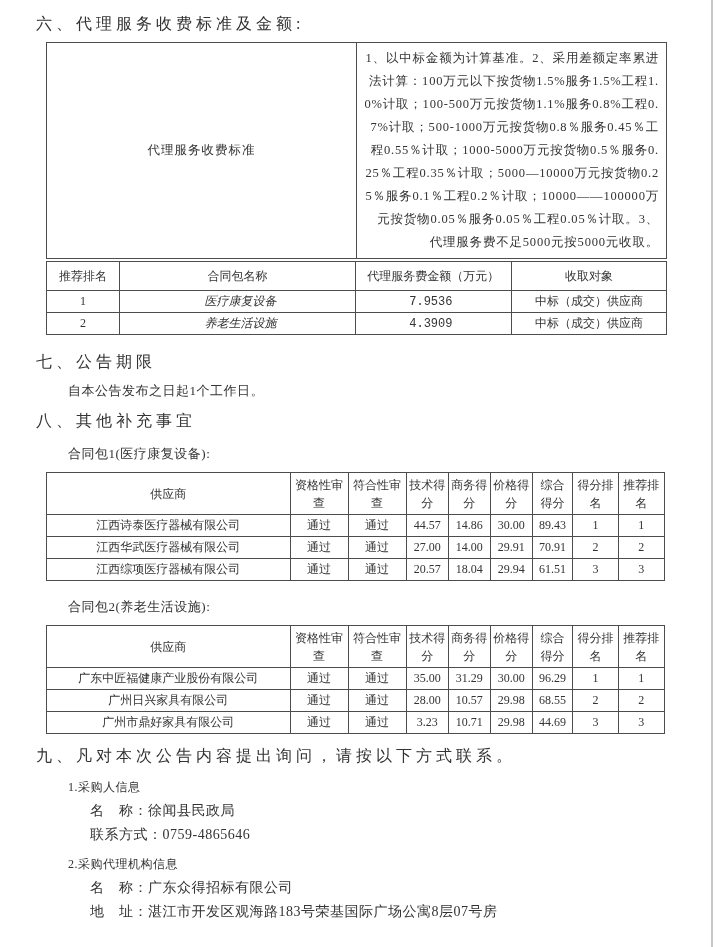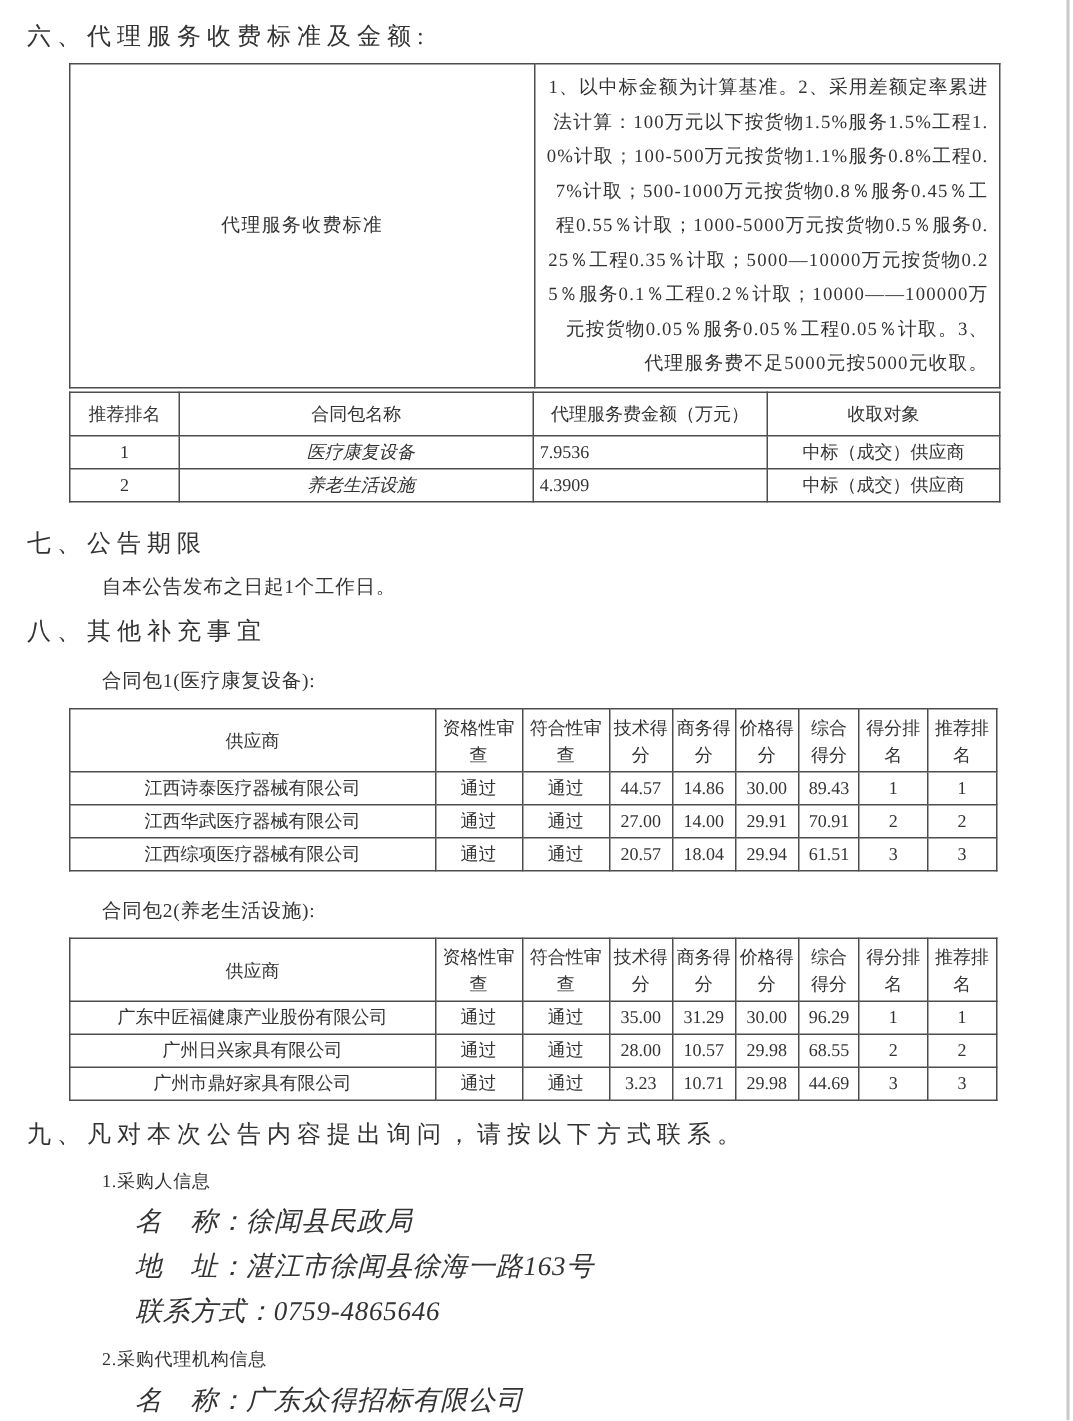--- a/index.html
+++ b/index.html
@@ -13,21 +13,21 @@
   }
   .page { padding-top: 14px; }
   .page-edge {
     position: absolute; top: 0; right: 2px;
     width: 2px; height: 100%;
     background: #c9c9c9;
   }
   h2.sec-heading {
     font-size: 16px; font-weight: normal;
     letter-spacing: 4px;
-    margin-left: 18px;
+    margin-left: 36px;
     color: #333333;
     white-space: nowrap;
   }
   #s6-heading { margin-bottom: 7px; }
 
   table {
     border-collapse: collapse;
     margin-left: 46px;
     width: 621px;
     table-layout: fixed;
@@ -52,21 +52,21 @@
     padding: 4px 7px;
   }
   #fee-standard-table td.label { font-size: 12.5px; letter-spacing: 1px; }
   #fee-standard-table { height: 192px; }
 
   
   #package-fee-table { margin-top: 2px; }
   #package-fee-table th { height: 29px; }
   #package-fee-table td { height: 22px; }
   #package-fee-table td.name { text-align: center; padding-left: 10px; font-style: italic; }
-  #package-fee-table td.num  { text-align: left; padding-right: 9px; }
+  #package-fee-table td.num  { text-align: center; padding-right: 9px; font-family: Liberation Mono, monospace; }
 
   
   #s7-heading { margin-top: 17px; }
   .body-text {
     font-size: 13px;
     margin: 9px 0 0 68px;
     letter-spacing: 0.5px;
   }
   #s8-heading { margin-top: 11px; }
   .pkg-label {
@@ -81,24 +81,23 @@
   .eval-table td { height: 21px; }
 
   
   #s9-heading { margin-top: 12px; }
   .contact-title {
     font-size: 12px;
     margin: 12px 0 0 68px;
     letter-spacing: 0.5px;
   }
   .contact-line {
-    font-size: 18px;
+    font-size: 14px;
     margin: 6px 0 0 90px;
     letter-spacing: 0.5px;
-    font-style: italic;
   }
 </style>
 </head>
 <body>
 
 <div class="page">
 
   <h2 class="sec-heading" id="s6-heading">六、代理服务收费标准及金额:</h2>
 
   <table id="fee-standard-table">
@@ -270,21 +269,20 @@
       <td>3</td>
     </tr>
   </tbody>
     </table>
 
   <h2 class="sec-heading" id="s9-heading">九、凡对本次公告内容提出询问，请按以下方式联系。</h2>
 
   <div>
     <p class="contact-title">1.采购人信息</p>
     <p class="contact-line">名　称：徐闻县民政局</p>
-    <p class="contact-line">地　址：湛江市徐闻县徐海一路163号</p>
     <p class="contact-line">联系方式：0759-4865646</p>
   </div>
 
   <div>
     <p class="contact-title">2.采购代理机构信息</p>
     <p class="contact-line">名　称：广东众得招标有限公司</p>
     <p class="contact-line">地　址：湛江市开发区观海路183号荣基国际广场公寓8层07号房</p>
 
   </div>
 

